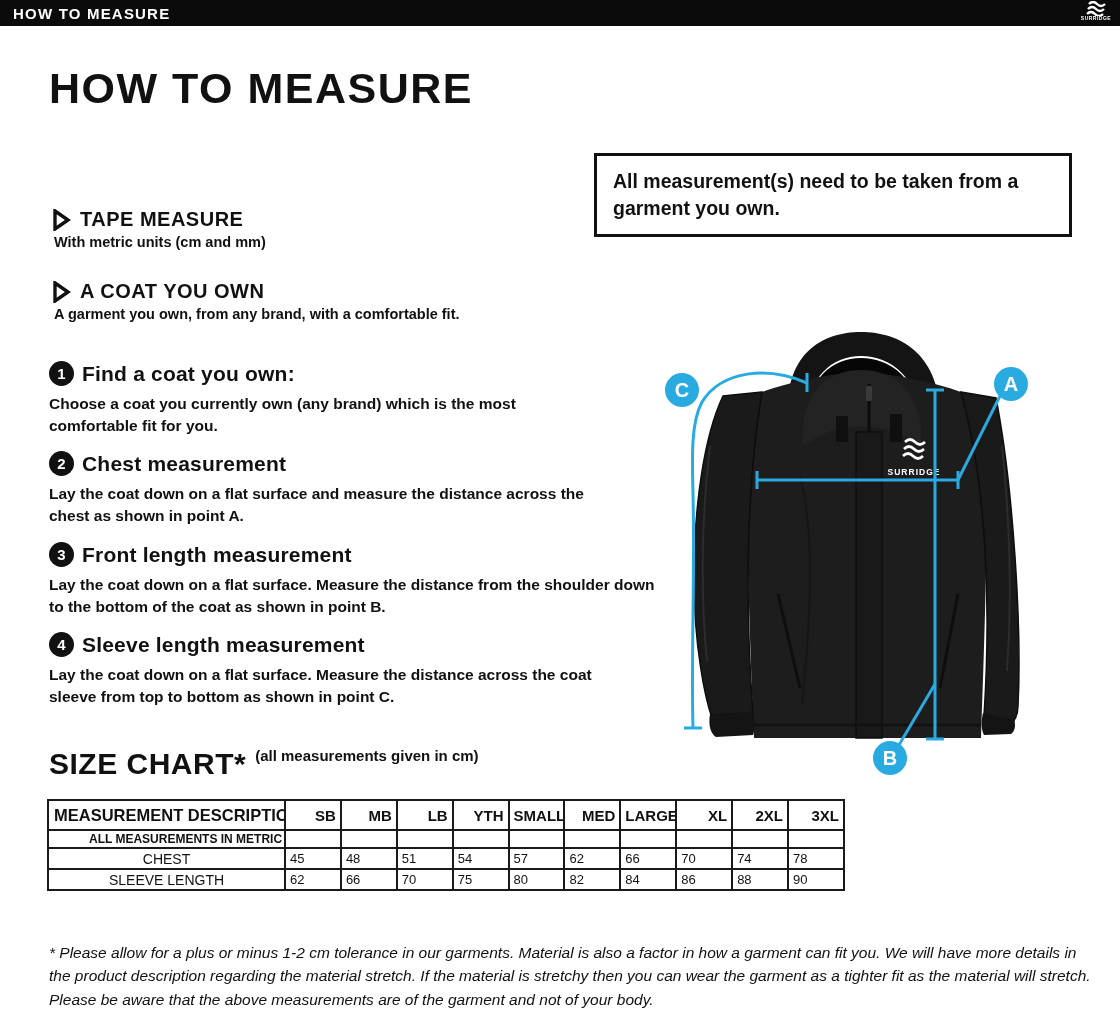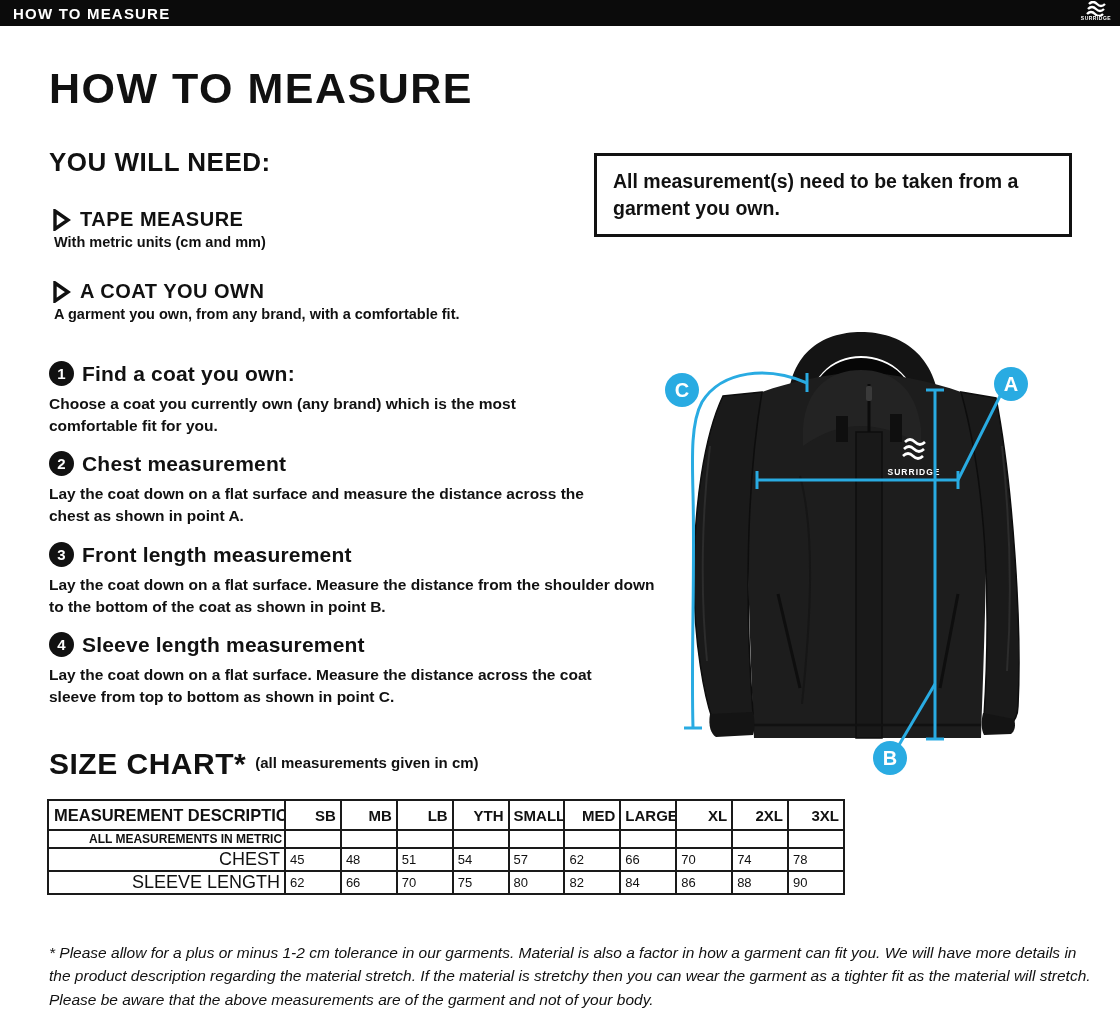--- a/index.html
+++ b/index.html
@@ -40,31 +40,31 @@
   .step-body{margin-top:7px;font-size:15.5px;font-weight:bold;line-height:1.42;}
   .s1{top:361px;} .s1 .step-body{width:545px;}
   .s2{top:451px;} .s2 .step-body{width:545px;}
   .s3{top:542px;} .s3 .step-body{width:610px;}
   .s4{top:632px;} .s4 .step-body{width:545px;}
 
   
   .figure{position:absolute;left:650px;top:326px;width:470px;height:452px;}
 
   
-  .sizechart-head{position:absolute;left:49px;top:747px;display:flex;align-items:center;gap:9px;}
+  .sizechart-head{position:absolute;left:49px;top:747px;display:flex;align-items:flex-start;gap:9px;}
   .sizechart-title{font-size:30px;font-weight:bold;letter-spacing:.5px;}
   .sizechart-sub{font-size:15px;font-weight:bold;padding-bottom:4px;}
   .sizetable{position:absolute;left:47px;top:799px;width:798px;border-collapse:collapse;
              table-layout:fixed;}
   .sizetable th,.sizetable td{border:2px solid #1a1a1a;padding:0 4px;overflow:hidden;white-space:nowrap;}
   .sizetable th{font-size:15px;font-weight:bold;text-align:right;height:28px;}
   .sizetable th.desc{font-size:16.5px;text-align:left;padding-left:5px;}
   .sizetable tr.noterow td{height:16px;font-size:12px;font-weight:bold;text-align:left;padding-left:40px;}
   .sizetable tr.datarow td{height:19px;font-size:13px;text-align:left;font-weight:normal;}
-  .sizetable tr.datarow td.rowlabel{text-align:right;font-size:18px;}
+  .sizetable tr.datarow td.rowlabel{text-align:center;font-size:14px;}
 
   
   .footnote{position:absolute;left:49px;top:941px;width:1048px;
             font-size:15.5px;font-weight:normal;font-style:italic;line-height:1.5;}
 </style>
 </head>
 <body>
 
 <div class="page">
 
@@ -74,21 +74,20 @@
       <svg class="mark" width="22" height="15" viewBox="0 0 22 15">
         <path d="M4,3 q4,-4 8,0 q4,4 8,0" fill="none" stroke="#fff" stroke-width="2.4"></path>
         <path d="M3,8 q4,-4 8,0 q4,4 8,0" fill="none" stroke="#fff" stroke-width="2.4"></path>
         <path d="M2,13 q4,-4 8,0 q4,4 8,0" fill="none" stroke="#fff" stroke-width="2.4"></path>
       </svg>
       <span class="brandtext">SURRIDGE</span>
     </span>
   </div>
 
   <div class="h1">HOW TO MEASURE</div>
-  <div class="h2">YOU WILL NEED:</div>
 
   <div class="need need2">
     <div class="need-head">
       <svg width="19" height="22" viewBox="0 0 19 22">
         <path d="M3,2 L16,11 L3,20 Z" fill="none" stroke="#111" stroke-width="3.4" stroke-linejoin="miter"></path>
       </svg>
       <span class="need-title">A COAT YOU OWN</span>
     </div>
     <div class="need-sub">A garment you own, from any brand, with a comfortable fit.</div>
   </div>

